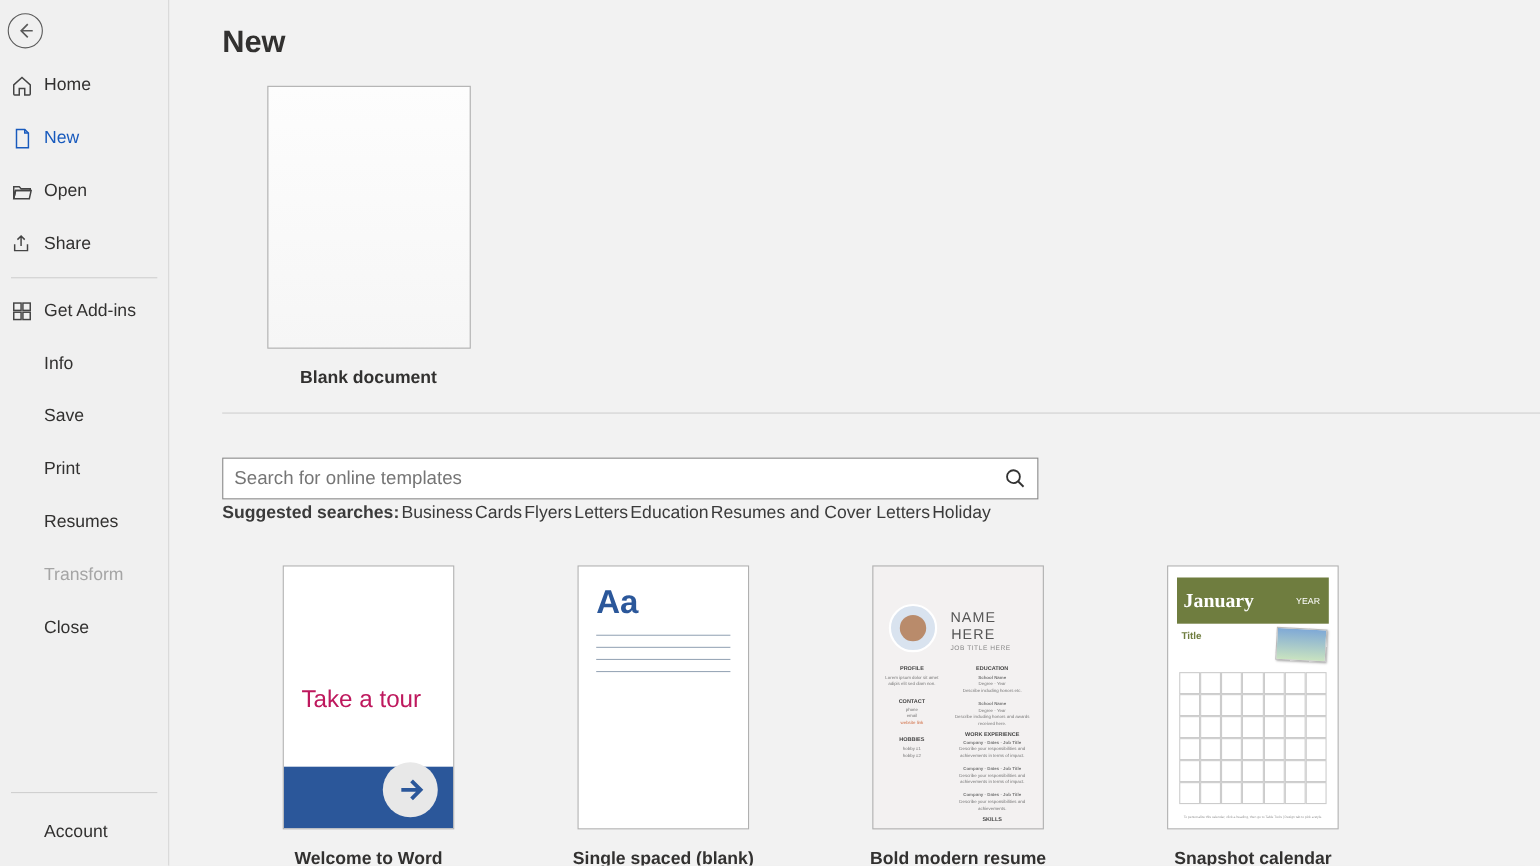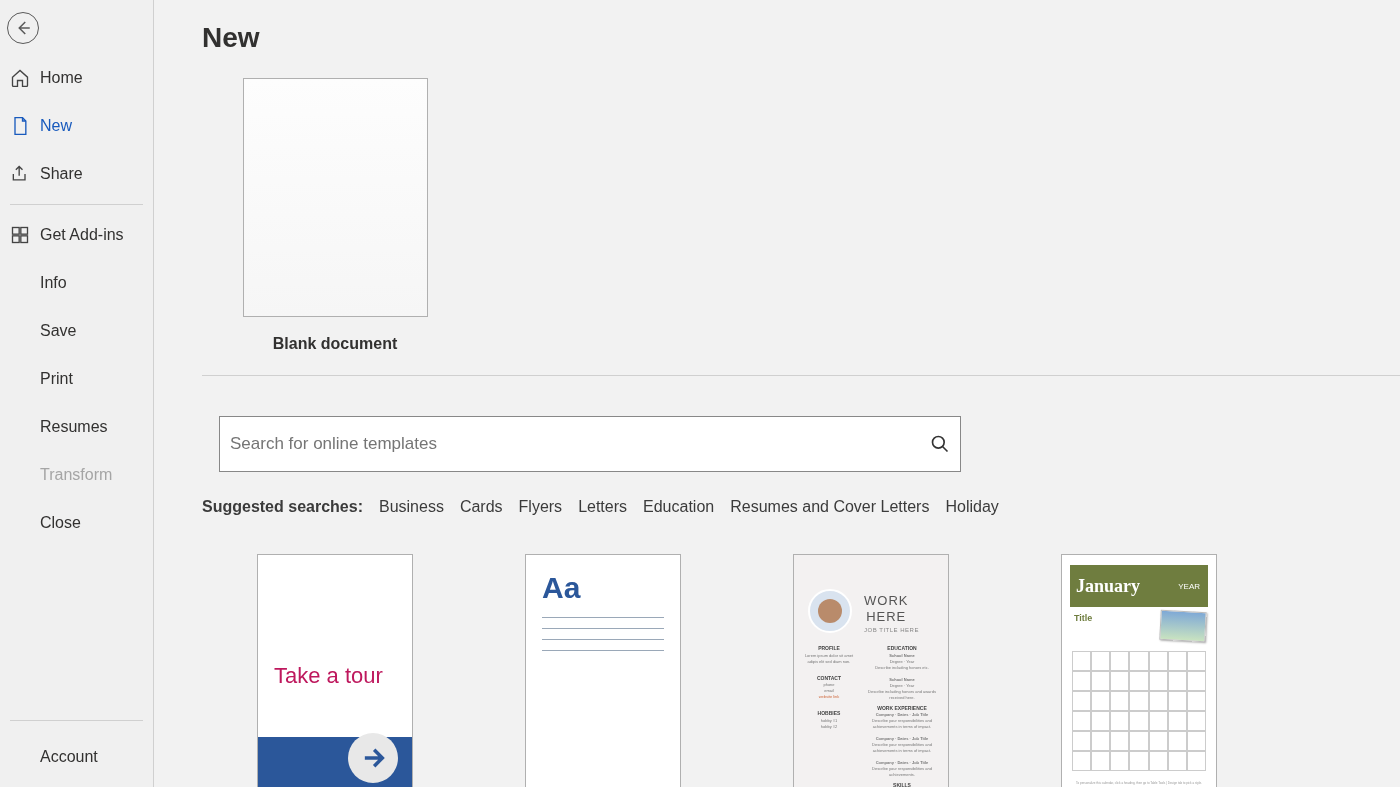--- a/index.html
+++ b/index.html
@@ -28,25 +28,25 @@
 .page-title { font-size:28px; font-weight:700; color:#323130; margin-left:48px; margin-bottom:24px; }
 
 
 .blank-wrap { margin-left: 86px; width:190px; text-align:center; }
 .blank-thumb { width:185px; height:239px; border:1px solid #b0b0b0; background:linear-gradient(#fdfdfd,#f6f6f6); margin:0 auto 18px; }
 .blank-label { font-size:16px; font-weight:600; color:#323130; }
 
 .hr { height:1px; background:#d0d0d0; margin:22px 0 40px 48px; }
 
 
-.search-row { margin-left:65px; width:742px; height:56px; border:1px solid #888; background:#fff; display:flex; align-items:center; padding:0 4px 0 10px; }
+.search-row { margin-left:48px; width:742px; height:38px; border:1px solid #888; background:#fff; display:flex; align-items:center; padding:0 4px 0 10px; }
 .search-row input { flex:1; border:none; outline:none; font-size:17px; color:#555; background:transparent; }
 .search-row .sbtn { width:32px; height:32px; display:flex; align-items:center; justify-content:center; cursor:pointer; }
 
-.suggest { margin:26px 0 0 48px; font-size:16px; color:#3b3b3b; display:flex; gap:16px; align-items:flex-start; flex-wrap:wrap; }
+.suggest { margin:4px 0 0 48px; font-size:16px; color:#3b3b3b; display:flex; gap:2px; align-items:flex-start; flex-wrap:wrap; }
 .suggest .lbl { font-weight:600; }
 .suggest .sg { cursor:pointer; }
 
 
 .grid { margin:38px 0 0 86px; display:flex; gap:78px; }
 .tpl { width:190px; text-align:center; cursor:pointer; }
 .tpl .thumb { width:156px; height:240px; border:1px solid #b0b0b0; background:#fff; margin:0 auto 18px; position:relative; overflow:hidden; }
 .tpl .tlabel { font-size:16px; font-weight:600; color:#323130; }
 
 
@@ -105,20 +105,29 @@
           <svg viewBox="0 0 24 24" fill="none" stroke="#185abd" stroke-width="1.6">
             <path d="M6 2h9l4 4v16H6z"></path>
             <path d="M15 2v4h4"></path>
           </svg>
         </span>
       <span>New</span>
     </div>
     <div class="nav-item">
       <span class="ic">
           <svg viewBox="0 0 24 24" fill="none" stroke="#444" stroke-width="1.6">
+            <path d="M3 7h6l2 2h10v2H5l-2 9V7z"></path>
+            <path d="M5 11h17l-2 9H3z"></path>
+          </svg>
+        </span>
+      <span>Open</span>
+    </div>
+    <div class="nav-item">
+      <span class="ic">
+          <svg viewBox="0 0 24 24" fill="none" stroke="#444" stroke-width="1.6">
             <path d="M4 12v7h14v-7"></path>
             <path d="M11 3v11M7 7l4-4 4 4"></path>
           </svg>
         </span>
       <span>Share</span>
     </div>
 
     <div class="sep"></div>
 
     <div class="nav-item">
@@ -213,21 +222,21 @@
               <div></div>
               <div></div>
             </div>
         </div>
         <div class="tlabel">Single spaced (blank)</div>
       </div>
 
       <div class="tpl">
         <div class="thumb th-resume">
           <div class="avatar"></div>
-          <div class="rname" style="white-space:pre">WORK
+          <div class="rname" style="white-space:pre">NAME
 HERE</div>
           <div class="rjob">JOB TITLE HERE</div>
           <div class="rcol rc1">
             <div class="hdr">PROFILE</div>Lorem ipsum dolor sit amet adipis elit sed diam non.<br><br>
             <div class="hdr">CONTACT</div>phone<br>email<br><span class="link">website link</span><br><br>
             <div class="hdr">HOBBIES</div>hobby #1<br>hobby #2
           </div>
           <div class="rcol rc2">
             <div class="hdr">EDUCATION</div><b>School Name</b><br>Degree · Year<br>Describe including honors etc.<br><br><b>School Name</b><br>Degree · Year<br>Describe including honors and awards received here.<br>
             <div class="hdr">WORK EXPERIENCE</div><b>Company · Dates · Job Title</b><br>Describe your responsibilities and achievements in terms of impact.<br><br><b>Company · Dates · Job Title</b><br>Describe your responsibilities and achievements in terms of impact.<br><br><b>Company · Dates · Job Title</b><br>Describe your responsibilities and achievements.<br>

